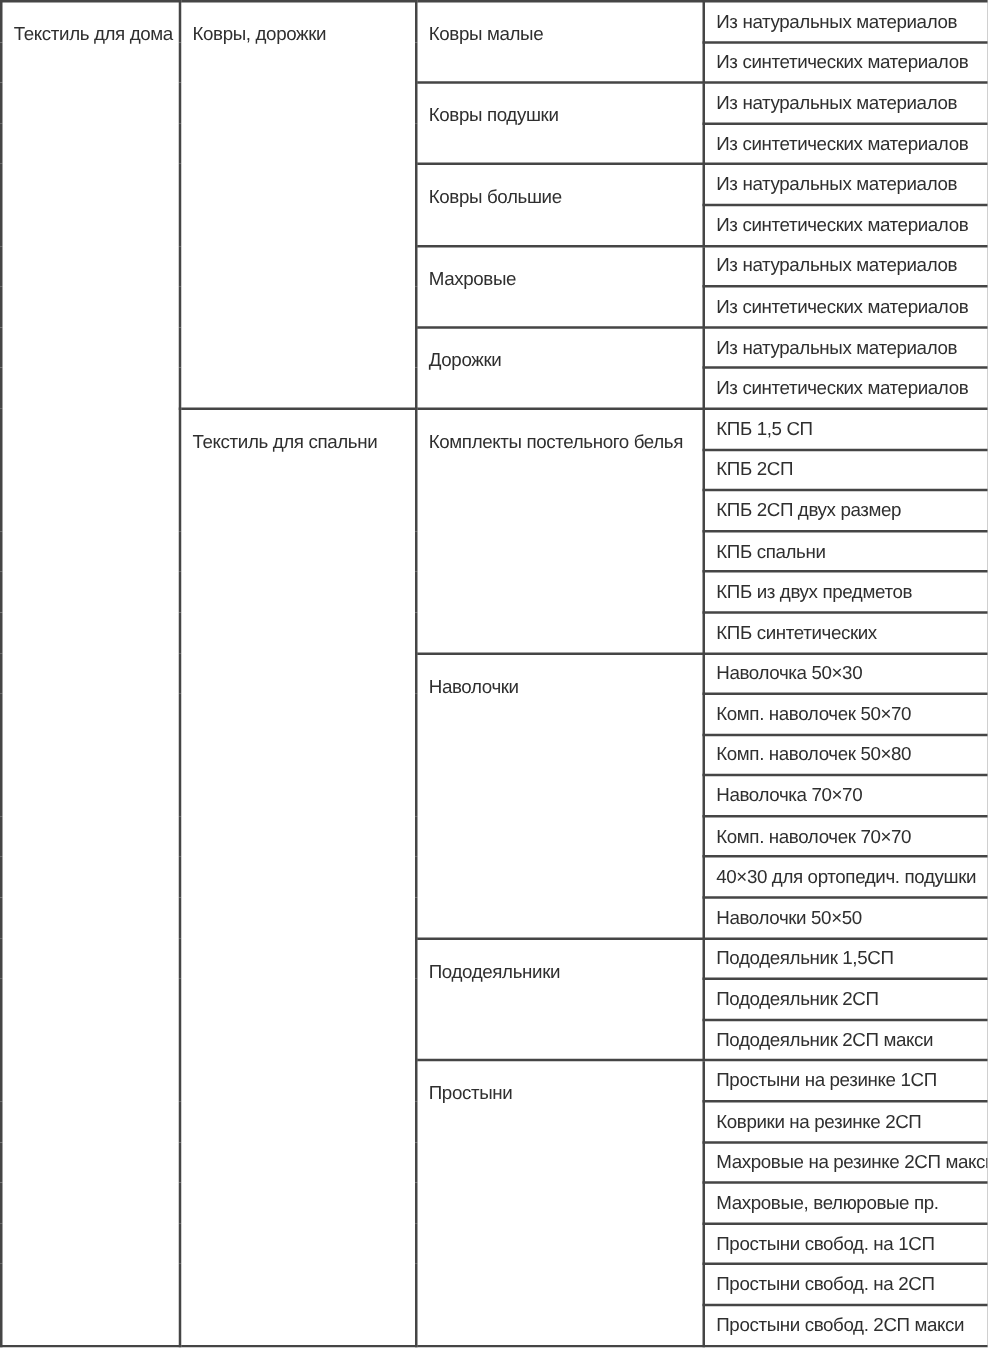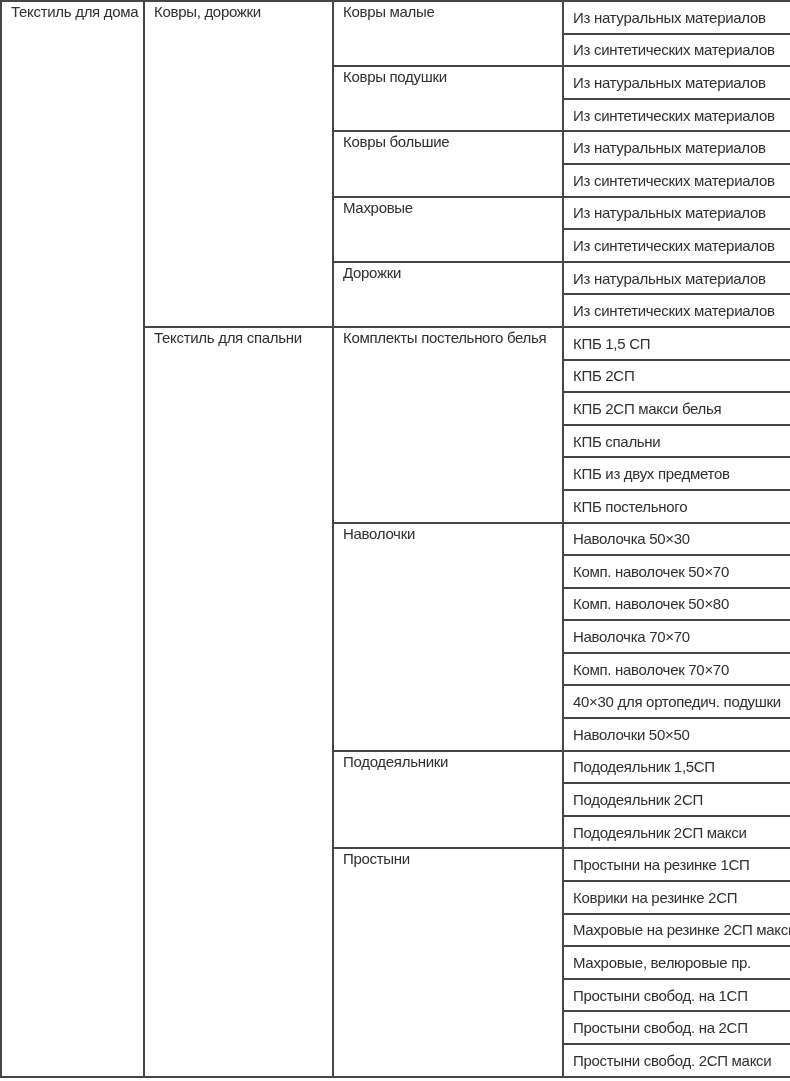--- a/index.html
+++ b/index.html
@@ -24,21 +24,21 @@
     vertical-align: middle;
     overflow: hidden;
     white-space: nowrap;
   }
   .cat-table tr {
     height: 32.6px;
   }
   
   .cat-table td.span-top {
     vertical-align: top;
-    padding-top: 1px;
+    padding-top: 17px;
   }
 </style>
 </head>
 <body>
 
 <table class="cat-table">
   <colgroup>
     <col style="width:143px">
     <col style="width:189px">
     <col style="width:230px">
@@ -86,30 +86,30 @@
 
     <tr>
       <td rowspan="23" class="span-top">Текстиль для спальни</td>
       <td rowspan="6" class="span-top">Комплекты постельного белья</td>
       <td>КПБ 1,5 СП</td>
     </tr>
     <tr>
       <td>КПБ 2СП</td>
     </tr>
     <tr>
-      <td>КПБ 2СП макси белья</td>
+      <td>КПБ 2СП двух размер</td>
     </tr>
     <tr>
       <td>КПБ спальни</td>
     </tr>
     <tr>
       <td>КПБ из двух предметов</td>
     </tr>
     <tr>
-      <td>КПБ постельного</td>
+      <td>КПБ синтетических</td>
     </tr>
     <tr>
       <td rowspan="7" class="span-top">Наволочки</td>
       <td>Наволочка 50×30</td>
     </tr>
     <tr>
       <td>Комп. наволочек 50×70</td>
     </tr>
     <tr>
       <td>Комп. наволочек 50×80</td>

